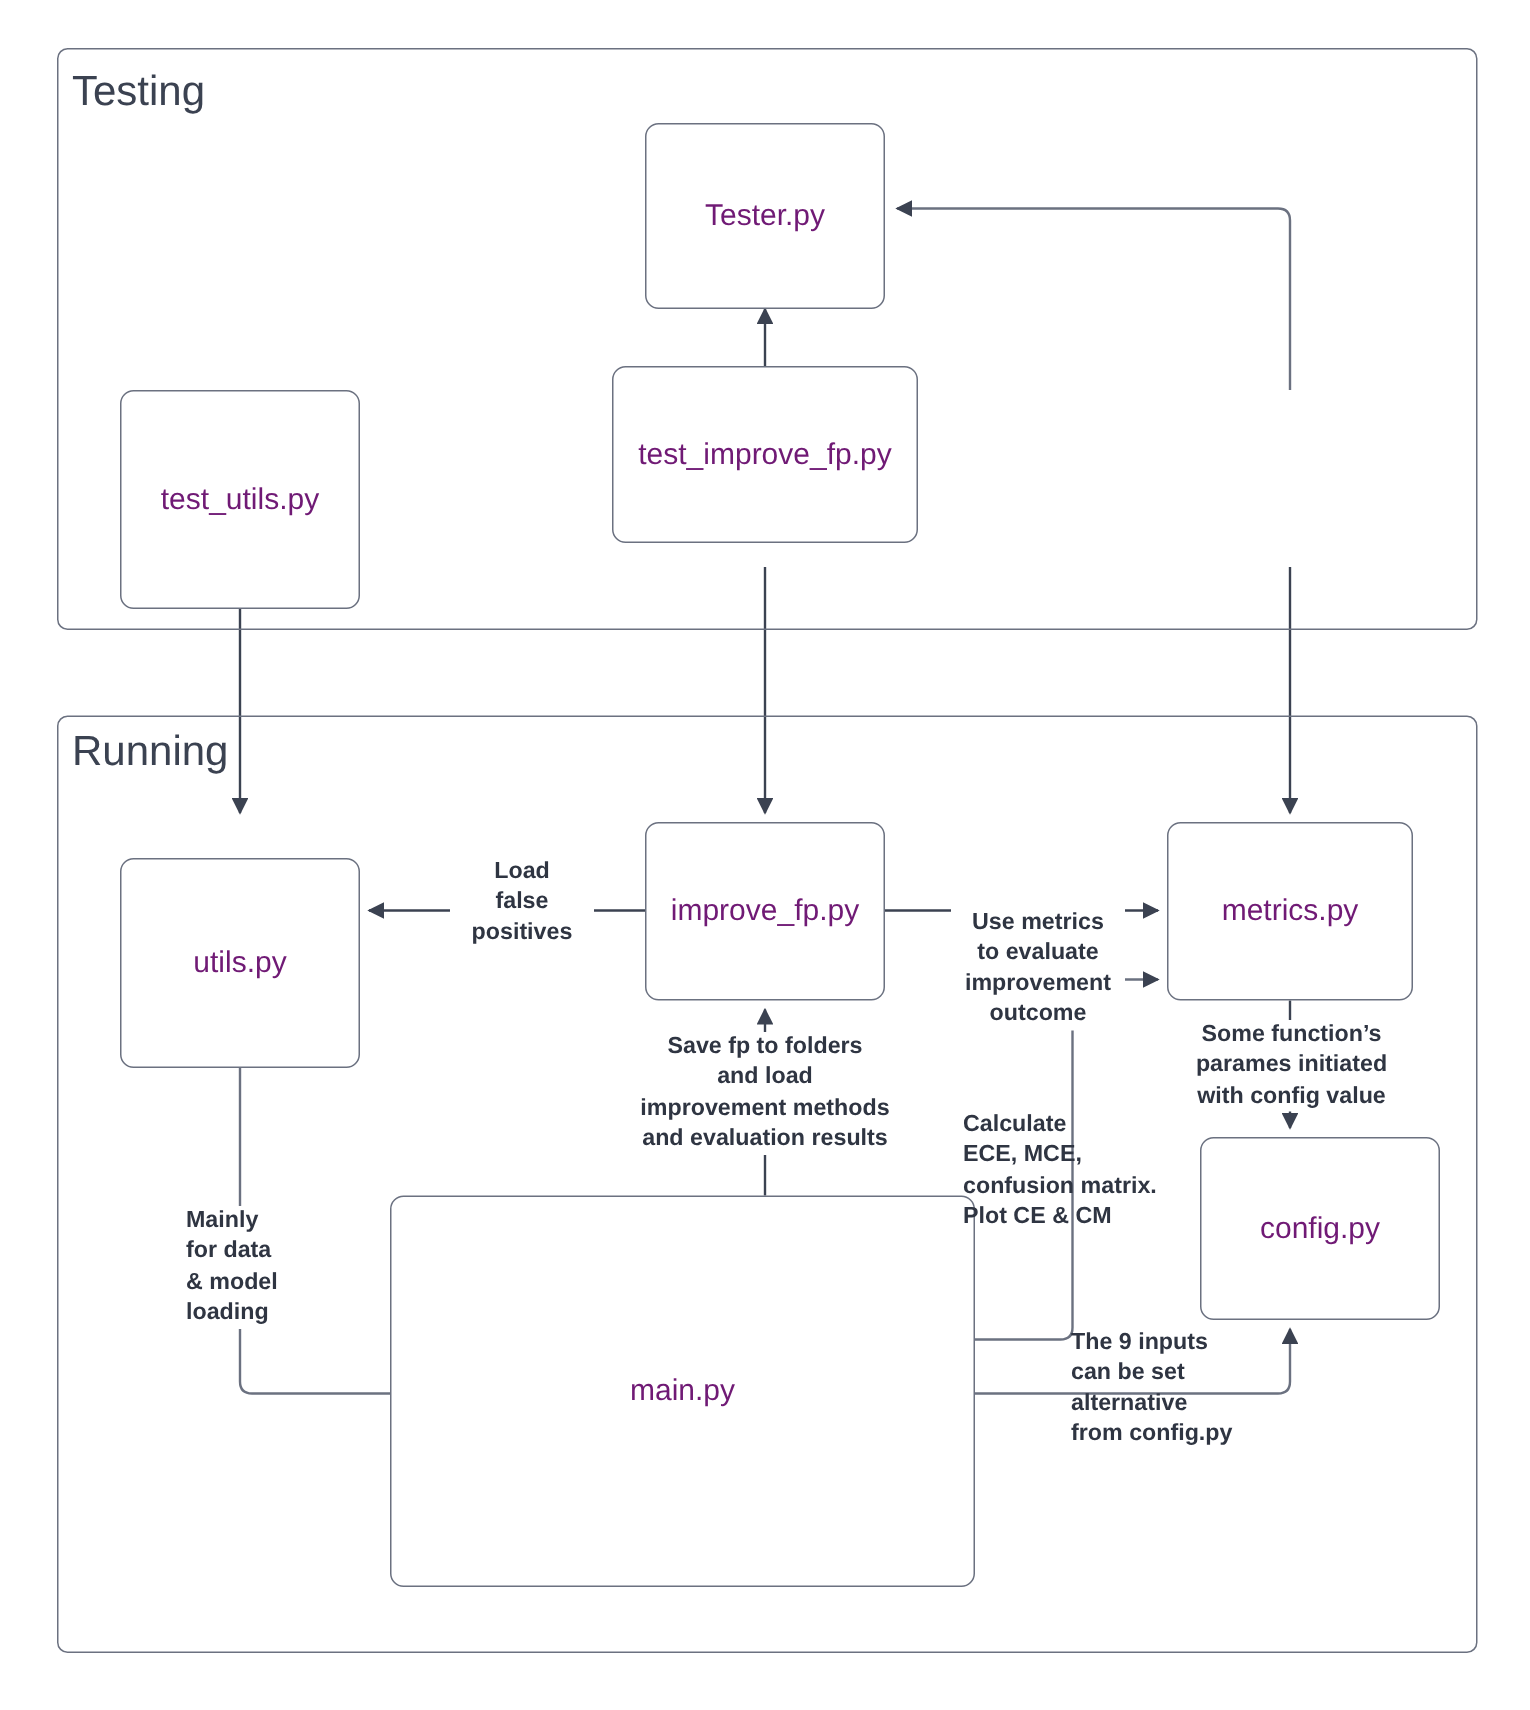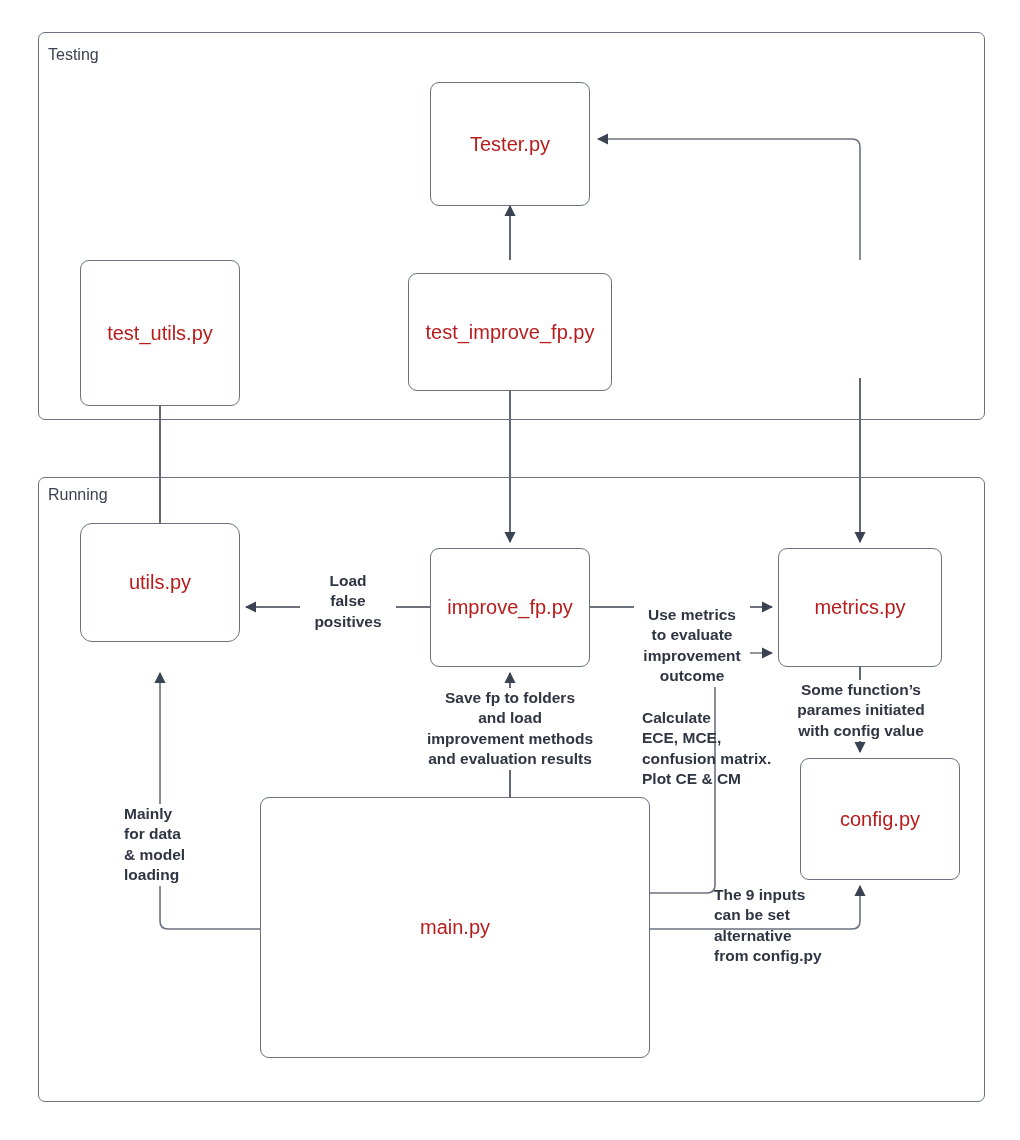--- a/index.html
+++ b/index.html
@@ -23,35 +23,35 @@
   }
   .group-box {
     position: absolute;
     border: 1.3px solid #6b7180;
     border-radius: 7px;
     background: transparent;
     box-sizing: border-box;
   }
   .group-label {
     position: absolute;
-    font-size: 16px;
+    font-size: 28px;
     color: #3b4251;
     white-space: nowrap;
     line-height: 1;
   }
   .node {
     position: absolute;
     border: 1.3px solid #6b7180;
     border-radius: 9px;
     background: #ffffff;
     box-sizing: border-box;
     display: flex;
     align-items: center;
     justify-content: center;
-    color: #b91c1c;
+    color: #701a75;
     font-size: 20px;
     text-align: center;
     z-index: 3;
   }
   .edge-label {
     position: absolute;
     font-size: 15.5px;
     font-weight: bold;
     color: #2f3542;
     line-height: 1.32;
@@ -104,24 +104,24 @@
   <div class="group-box" style="left:38px; top:32px; width:947px; height:388px;"></div>
   <div class="group-label" style="left:48px; top:47px;">Testing</div>
 
   <div class="group-box" style="left:38px; top:477px; width:947px; height:625px;"></div>
   <div class="group-label" style="left:48px; top:487px;">Running</div>
 
   <div class="node" style="left:430px; top:82px; width:160px; height:124px;">Tester.py</div>
 
   <div class="node" style="left:80px; top:260px; width:160px; height:146px;">test_utils.py</div>
 
-  <div class="node" style="left:408px; top:273px; width:204px; height:118px;">test_improve_fp.py</div>
+  <div class="node" style="left:408px; top:244px; width:204px; height:118px;">test_improve_fp.py</div>
 
 
-  <div class="node" style="left:80px; top:523px; width:160px; height:119px;border-radius:12px;">utils.py</div>
+  <div class="node" style="left:80px; top:572px; width:160px; height:140px;">utils.py</div>
 
   <div class="node" style="left:430px; top:548px; width:160px; height:119px;">improve_fp.py</div>
 
   <div class="node" style="left:778px; top:548px; width:164px; height:119px;">metrics.py</div>
 
   <div class="node" style="left:780px; top:758px; width:160px; height:122px;margin-left:20px;">config.py</div>
 
   <div class="node" style="left:260px; top:797px; width:390px; height:261px;">main.py</div>
 
   <div class="edge-label lbl-center" style="left:300px; top:571px; width:96px;">Load
@@ -131,21 +131,21 @@
   <div class="edge-label lbl-center" style="left:634px; top:565px; width:116px;margin-top:40px;">Use metrics
 to evaluate
 improvement
 outcome</div>
 
   <div class="edge-label lbl-center" style="left:404px; top:688px; width:212px;">Save fp to folders
 and load
 improvement methods
 and evaluation results</div>
 
-  <div class="edge-label lbl-left" style="left:642px; top:708px; width:150px; background:transparent;">Calculate
+  <div class="edge-label lbl-left" style="left:642px; top:740px; width:150px; background:transparent;">Calculate
 ECE, MCE,
 confusion matrix.
 Plot CE &amp; CM</div>
 
   <div class="edge-label lbl-center" style="left:775px; top:680px; width:172px;">Some function’s
 parames initiated
 with config value</div>
 
   <div class="edge-label lbl-left" style="left:124px; top:804px; width:78px;">Mainly
 for data

